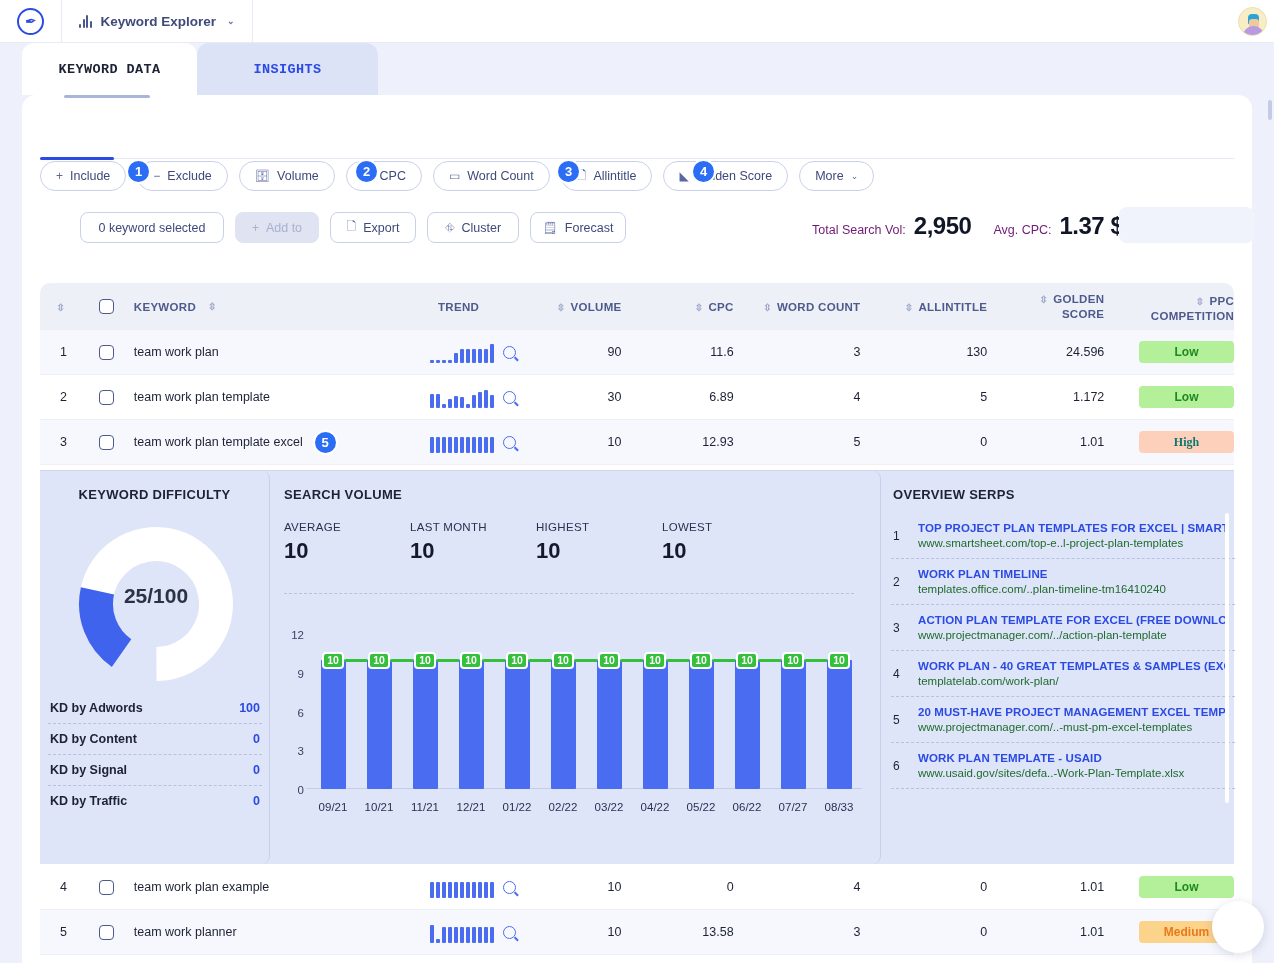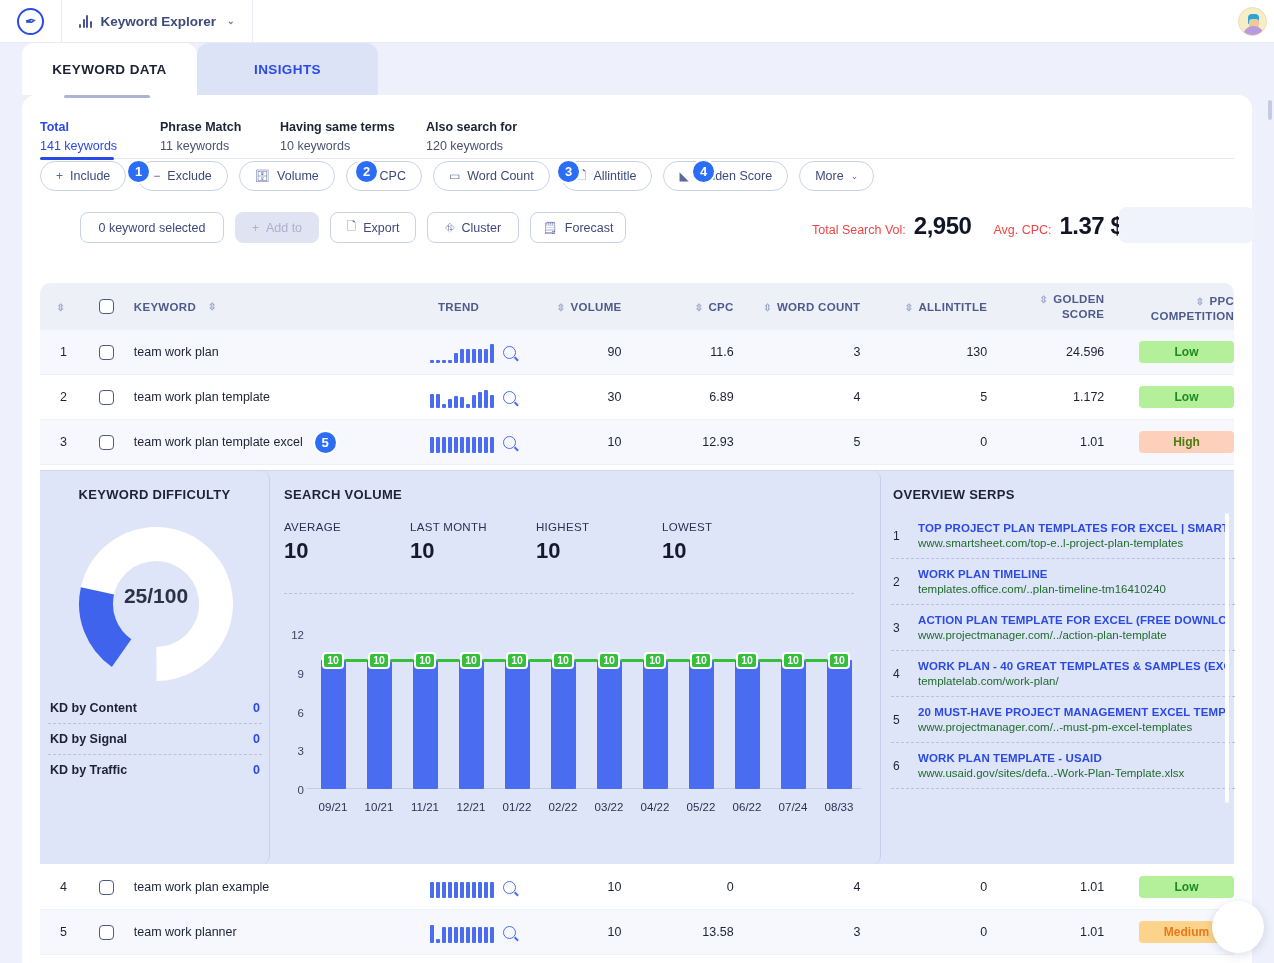--- a/index.html
+++ b/index.html
@@ -49,20 +49,21 @@
   .avatar .face { position:absolute; left:9.5px; top:11px; width:10px; height:9px; background:#f0c89a; border-radius:3px;}
   .avatar .body { position:absolute; left:4px; top:18px; width:21px; height:14px; background:#b89ae0; border-radius:10px 10px 0 0;}
 
   
   .tabstrip { position: absolute; top: 43px; left: 0; width: 1274px; height: 52px; }
   .tab {
     position: absolute; top: 0; height: 52px;
     display: flex; align-items: center; justify-content: center;
     font-weight: bold; font-size: 13.5px; letter-spacing: .4px;
     border-radius: 12px 12px 0 0;
+    font-family: Liberation Mono, monospace;
   }
   .tab.active { left: 22px; width: 175px; background: #ffffff; color: #1d2235; }
   .tab.inactive { left: 197px; width: 181px; background: #dce3f7; color: #2b4ae4; }
   .tab-underline {
     position: absolute; left: 64px; top: 95px; width: 86px; height: 3px;
     background: #aab4d8; border-radius: 2px; z-index: 5;
   }
 
   
   .card {
@@ -95,21 +96,21 @@
     border: 2px solid #fff; z-index: 20;
   }
 
   
   .actions { position: absolute; top: 117px; left: 18px; display: flex; gap: 11px; padding-left: 40px; }
   .pill.flat { border-radius: 8px; height: 31px; }
   .pill.disabled { background: #dfe3f2; border-color: #dfe3f2; color: #aab1cd; }
   .pill.disabled .gi { color: #aab1cd; }
 
   .totals { position: absolute; top: 117px; left: 790px; display: flex; align-items: baseline; gap: 8px;}
-  .totals .lbl { font-size: 12.5px; color: #ef4444; }
+  .totals .lbl { font-size: 12.5px; color: #701a75; }
   .totals .big { font-size: 24px; font-weight: bold; color: #111627; letter-spacing: -.5px;}
   .ghost-box { position:absolute; top:112px; left:1097px; width:135px; height:36px; background:#f0f2fc; border-radius:8px;}
 
   
   .thead {
     position: absolute; top: 188px; left: 18px; width: 1194px; height: 47px;
     background: #eef0f7; border-radius: 10px 10px 0 0;
     display: flex; align-items: center;
     font-size: 11.5px; font-weight: bold; color: #4d5a8c; letter-spacing: .3px;
   }
@@ -133,21 +134,21 @@
   .c-ppc { width: 133px; display: flex; justify-content: flex-end; padding-right: 0;}
 
   .spark { display: inline-flex; align-items: flex-end; gap: 2px; height: 22px; }
   .spark i { display: block; width: 4px; background: #4a6cf0; border-radius: 1px; }
   .mag { width: 13px; height: 13px; border: 1.6px solid #4a6cf0; border-radius: 50%; position: relative; }
   .mag::after { content:""; position:absolute; right:-4px; bottom:-2px; width:5px; height:1.6px; background:#4a6cf0; transform: rotate(45deg);}
 
   .tag { width: 95px; height: 22px; border-radius: 4px; font-size: 12px; font-weight: bold;
          display: flex; align-items: center; justify-content: center; }
   .tag.low { background: #b4ef9a; color: #1f8a1f; }
-  .tag.high { background: #fdd0bb; color: #4d7c0f; }
+  .tag.high { background: #fdd0bb; color: #0f766e; font-family: Liberation Serif, serif; }
   .tag.medium { background: #fcd38a; color: #e87a1e; }
 
   
   .detail {
     position: absolute; left: 18px; top: 375px; width: 1194px; height: 394px;
     background: #dfe5f8; display: flex; border-top: 1px solid #cfd7ee;
   }
   .d-col { position: relative; border-radius: 8px; }
   .d-kd { width: 230px; border-right: 1px solid #c7d0ea; }
   .d-sv { width: 611px; border-right: 1px solid #c7d0ea; }
@@ -228,38 +229,20 @@
 </div>
 
 <div class="tabstrip">
   <div class="tab active">KEYWORD DATA</div>
   <div class="tab inactive">INSIGHTS</div>
 </div>
 <div class="tab-underline"></div>
 
 <div class="card">
 
-  <div class="scopes">
-    <div class="scope active">
-      <div class="scope-title">Total</div>
-      <div class="scope-sub">141 keywords</div>
-    </div>
-    <div class="scope">
-      <div class="scope-title">Phrase Match</div>
-      <div class="scope-sub">11 keywords</div>
-    </div>
-    <div class="scope wide">
-      <div class="scope-title">Having same terms</div>
-      <div class="scope-sub">10 keywords</div>
-    </div>
-    <div class="scope wide">
-      <div class="scope-title">Also search for</div>
-      <div class="scope-sub">120 keywords</div>
-    </div>
-  </div>
   <div class="scopes-rule"></div>
   <div class="scope-active-bar"></div>
 
   <div class="filters">
     <div class="pill">
       <span class="gi">+</span>
       <span>Include</span>
     </div>
     <div class="pill">
       <span class="gi">−</span>
@@ -535,20 +518,24 @@
       <div class="d-title" style="position:absolute;left:0;right:0;top:16px;text-align:center">KEYWORD DIFFICULTY</div>
       <div class="gauge">
         <svg width="156" height="156" viewBox="0 0 156 156">
           <path d="M 78 156 A 78 78 0 1 1 78 0 A 78 78 0 0 1 78 156" fill="none"></path>
           <circle cx="78" cy="78" r="60" fill="none" stroke="#ffffff" stroke-width="34" stroke-dasharray="339.3 377" stroke-linecap="butt" transform="rotate(125 78 78)"></circle>
           <circle id="kd-arc" cx="78" cy="78" r="60" fill="none" stroke="#3f63ec" stroke-width="34" stroke-dasharray="70.68583470577033 376.99111843077515" stroke-linecap="butt" transform="rotate(125 78 78)"></circle>
         </svg>
         <div class="gauge-label">25/100</div>
       </div>
       <div class="kd-rows" id="kd-rows">
+          <div class="kd-row">
+            <span>KD by Adwords</span>
+            <span class="v">100</span>
+          </div>
           <div class="kd-row">
             <span>KD by Content</span>
             <span class="v">0</span>
           </div>
           <div class="kd-row">
             <span>KD by Signal</span>
             <span class="v">0</span>
           </div>
           <div class="kd-row">
             <span>KD by Traffic</span>
@@ -621,21 +608,21 @@
           <div class="dash" style="left: 432px; width: 24px; bottom: 159.167px; background: rgb(52, 192, 58);"></div>
           <div class="dlabel" style="left: 410px; bottom: 152.167px; background: rgb(52, 192, 58);">10</div>
           <div class="xlab" style="left: 398px;">05/22</div>
           <div class="bar" style="left: 454.5px; height: 129.167px; background: rgb(74, 108, 240);"></div>
           <div class="dash" style="left: 478px; width: 24px; bottom: 159.167px; background: rgb(52, 192, 58);"></div>
           <div class="dlabel" style="left: 456px; bottom: 152.167px; background: rgb(52, 192, 58);">10</div>
           <div class="xlab" style="left: 444px;">06/22</div>
           <div class="bar" style="left: 500.5px; height: 129.167px; background: rgb(74, 108, 240);"></div>
           <div class="dash" style="left: 524px; width: 24px; bottom: 159.167px; background: rgb(52, 192, 58);"></div>
           <div class="dlabel" style="left: 502px; bottom: 152.167px; background: rgb(52, 192, 58);">10</div>
-          <div class="xlab" style="left: 490px;">07/24</div>
+          <div class="xlab" style="left: 490px;">07/27</div>
           <div class="bar" style="left: 546.5px; height: 129.167px; background: rgb(74, 108, 240);"></div>
           <div class="dlabel" style="left: 548px; bottom: 152.167px; background: rgb(52, 192, 58);">10</div>
           <div class="xlab" style="left: 536px;">08/33</div>
         </div>
     </div>
 
     <div class="d-col d-serp">
       <div class="d-title" style="position:absolute;left:12px;top:16px">OVERVIEW SERPS</div>
       <div class="serp-list" id="serp-list">
           <div class="serp-item">

